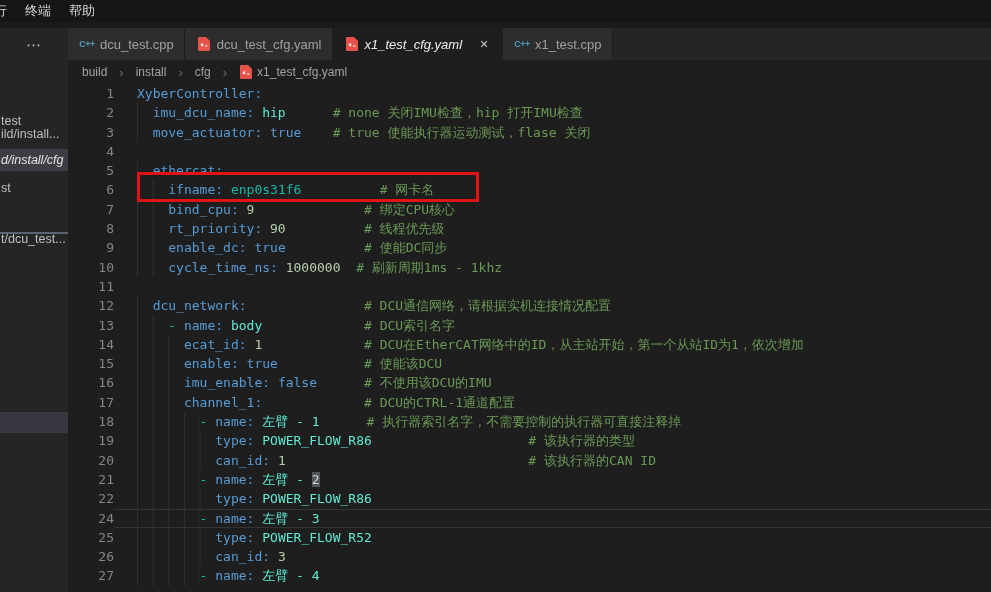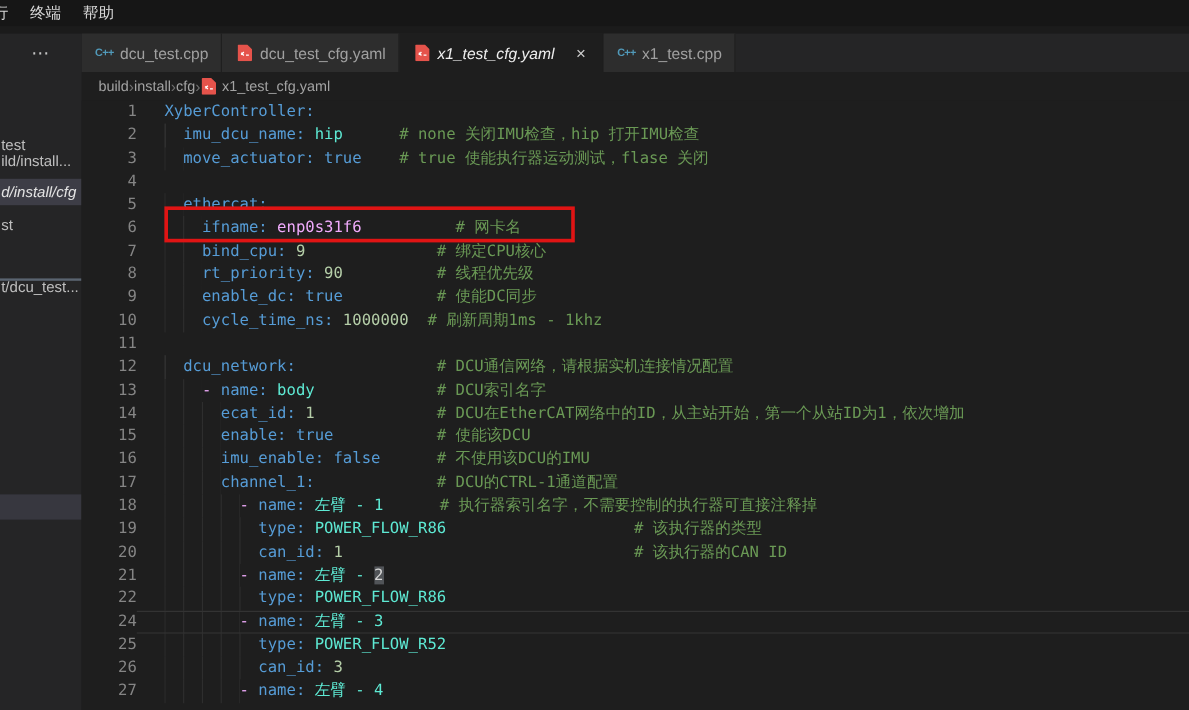--- a/index.html
+++ b/index.html
@@ -39,39 +39,39 @@
   .tab.active { background:#1e1e1e; color:#eeeeee; }
   .tab.active .tlabel { font-style:italic; }
   .tab .close { margin-left:8px; color:#cccccc; font-size:14px; line-height:14px; width:16px;
                 text-align:center; border-radius:3px; }
   .ficon { width:14px; height:14px; display:inline-flex; align-items:center; justify-content:center; flex:0 0 auto; }
   .cppicon { font-size:9px; font-weight:bold; letter-spacing:-0.5px; }
   .yamlsvg { display:block; }
 
   
   .breadcrumb { height:24px; background:#1e1e1e; display:flex; align-items:center;
-                padding-left:14px; font-size:12px; color:#a3a3a3; gap:0; flex:0 0 auto; }
+                padding-left:14px; font-size:12px; color:#a3a3a3; gap:12px; flex:0 0 auto; }
   .breadcrumb .sep { color:#6f6f6f; font-size:13px; }
   .breadcrumb .bfile { display:flex; align-items:center; gap:4px; }
 
   
   .codearea { flex:1; position:relative; overflow:hidden; background:#1e1e1e;
               font-family:"DejaVu Sans Mono","Liberation Mono",monospace; font-size:13px; }
   .crow { display:flex; height:19.3px; line-height:19.3px; white-space:pre; }
   .lnum { width:46px; flex:0 0 auto; text-align:right; color:#858585; user-select:none; }
   .lnum.cur { color:#c6c6c6; }
   .ltext { padding-left:23px; }
   .ind { display:inline-block; height:19.3px; vertical-align:top;
          background-image:linear-gradient(to right,#2f2f2f 1px,transparent 1px);
          background-size:2ch 100%; }
   .k { color:#569cd6; }
   .s { color:#5eead4; }
   .n { color:#b5cea8; }
   .b { color:#569cd6; }
-  .p { color:#f0abfc; }
+  .p { color:#14b8a6; }
   .c { color:#6a9955; }
   .hl { color:#d6d6d6; background:#515458; }
   .cursor { display:inline-block; width:2px; height:17px; background:#cfcfcf;
             vertical-align:middle; margin-top:-2px; }
 
   
   .curline { position:absolute; left:46px; right:0; height:19.3px;
              border-top:1px solid #333333; border-bottom:1px solid #333333; pointer-events:none; }
   .redbox { position:absolute; border:3px solid #e01414; pointer-events:none; }
 </style>

